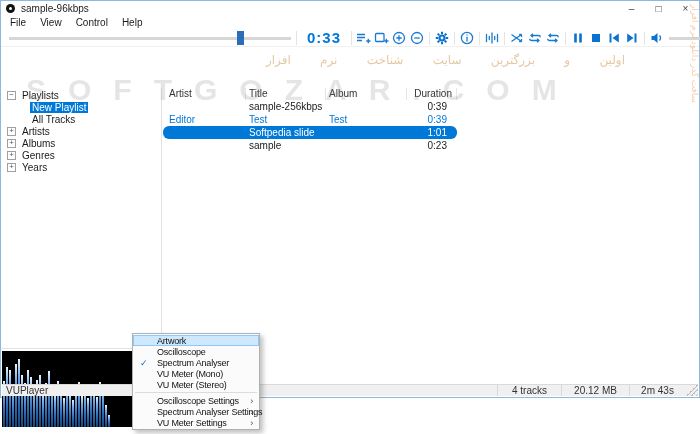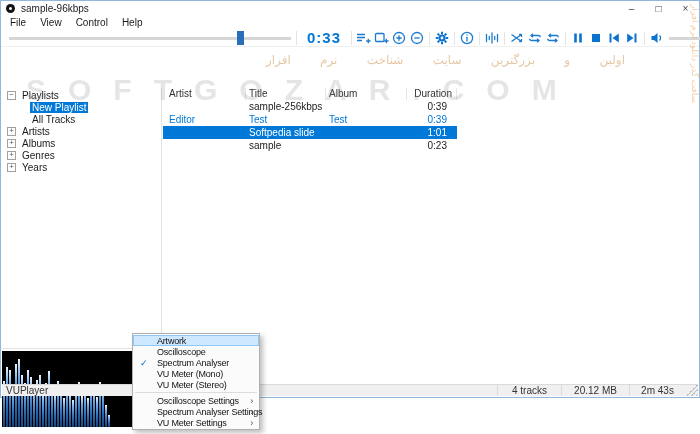--- a/index.html
+++ b/index.html
@@ -50,21 +50,21 @@
   .thead { position:relative; height:12px; }
   .hcell { position:absolute; top:0; white-space:nowrap; color:#333; }
   .h-artist { left:6px; } .h-title { left:86px; } .h-album { left:166px; }
   .h-duration { left:247px; width:42px; text-align:right; }
   .vline { position:absolute; top:0; width:1px; height:12px; background:#e6e6e6; }
   .row { position:relative; height:13px; width:294px; display:block; }
   .cell { position:absolute; top:0; line-height:13px; white-space:nowrap; overflow:hidden; }
   .c-artist { left:6px; width:76px; } .c-title { left:86px; width:78px; } .c-album { left:166px; width:78px; }
   .c-duration { left:227px; width:62px; text-align:right; padding-right:5px; }
   .row.playing { color:#0078d7; }
-  .row.selected { background:#0078d7; color:#fff; }
+  .row.selected { background:#0078d7; color:#fff;border-radius:6px; }
 
   
   .statusbar { position:absolute; left:1px; right:1px; bottom:1px; height:12px; background:#f0f0f0; border-top:1px solid #dadada; display:flex; align-items:center; font-size:10px; color:#333; }
   .sb-app { flex:1; padding-left:4px; white-space:nowrap; }
   .sb-cell { height:100%; display:flex; align-items:center; justify-content:center; border-left:1px solid #dadada; white-space:nowrap; }
   .sb-tracks { width:64px; } .sb-size { width:68px; } .sb-time { width:56px; }
   .sb-grip { width:13px; height:100%; background:
     linear-gradient(135deg, transparent 50%, #bbb 50%, #bbb 55%, transparent 55%, transparent 70%, #bbb 70%, #bbb 75%, transparent 75%, transparent 90%, #bbb 90%, #bbb 95%, transparent 95%); }
 
   

